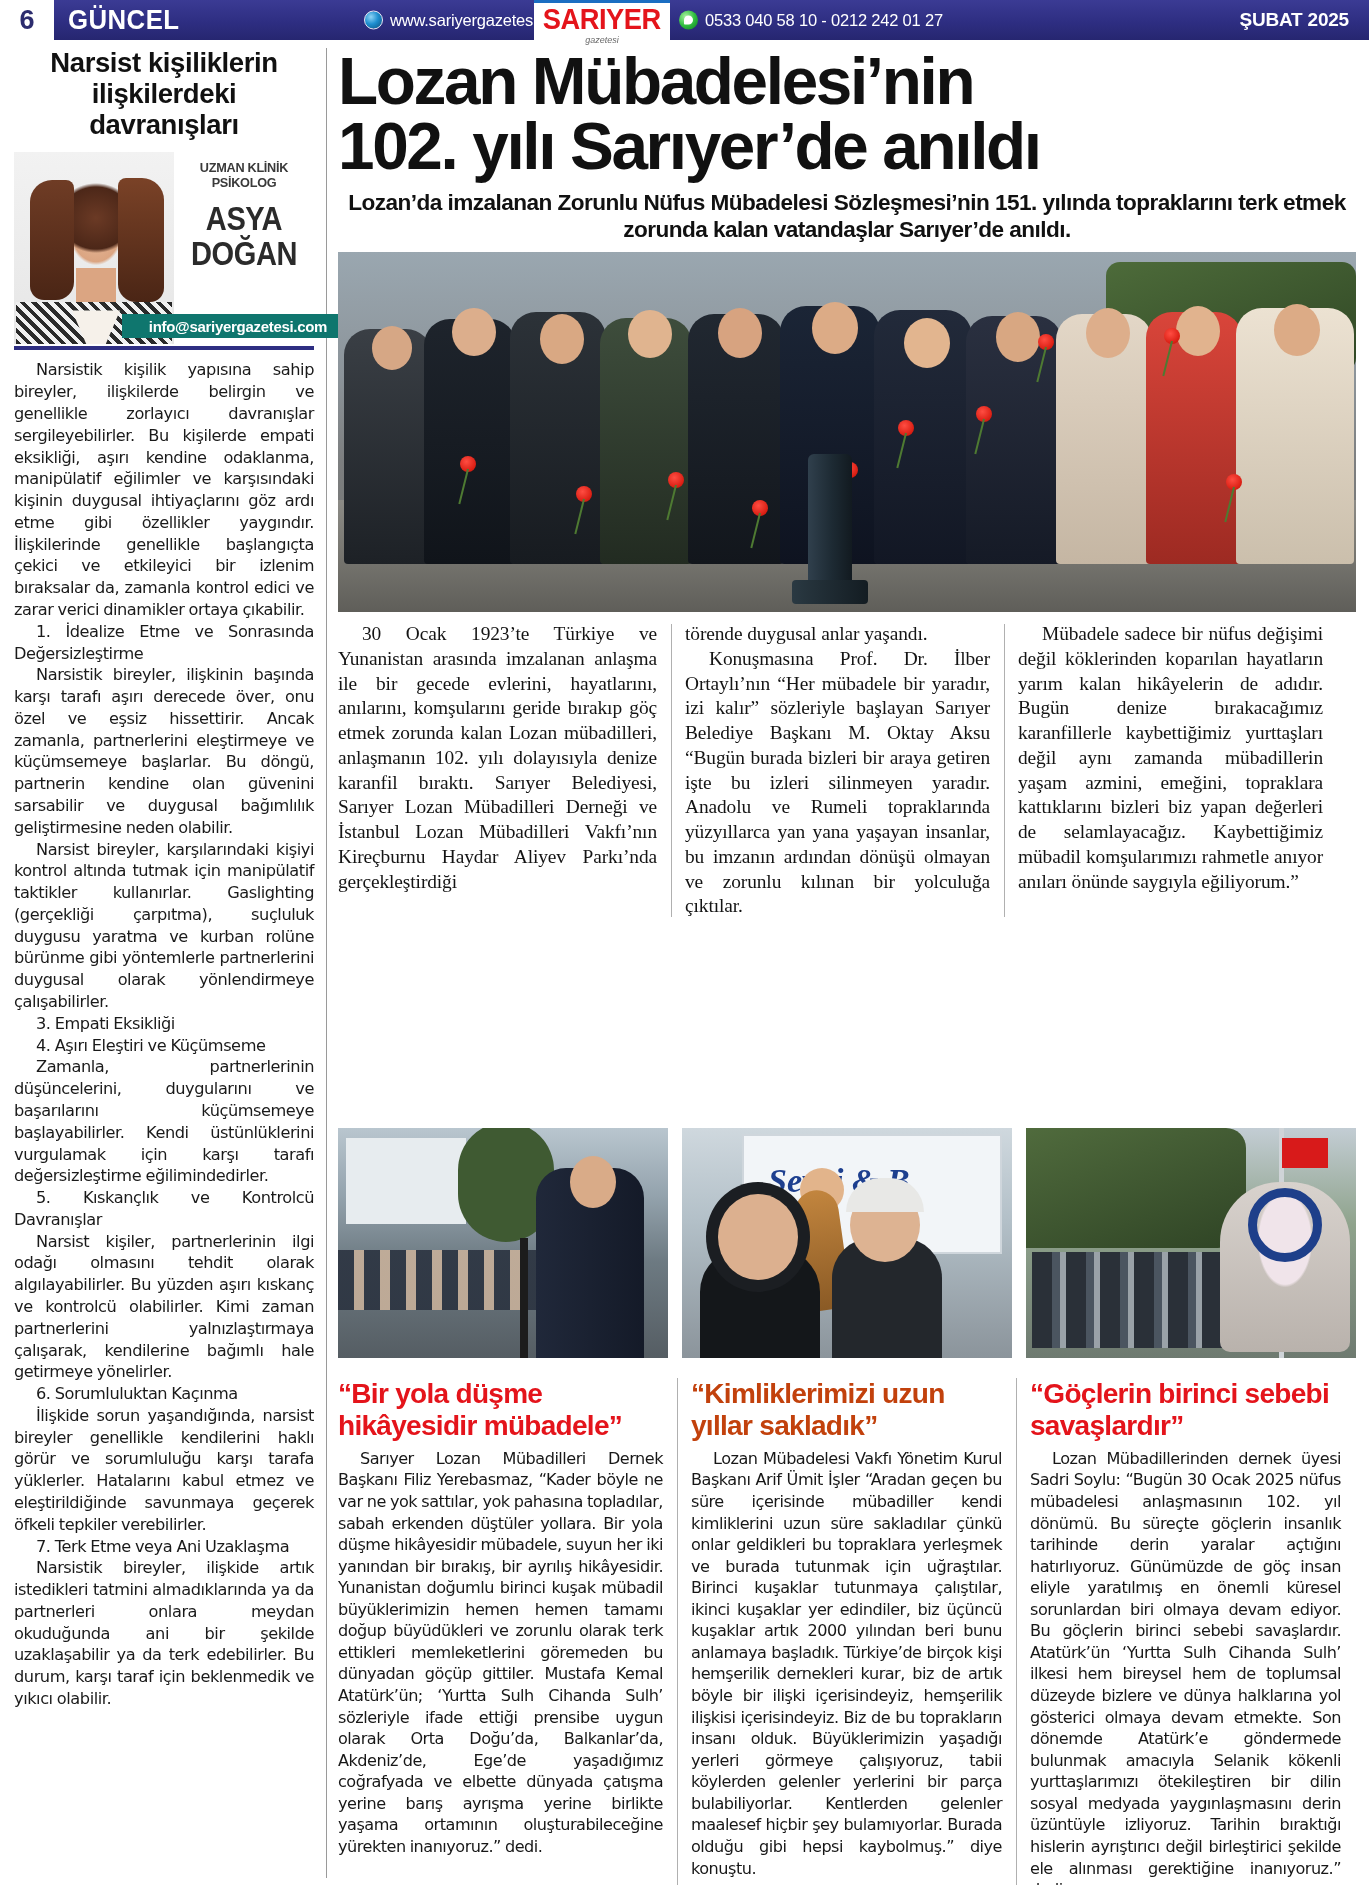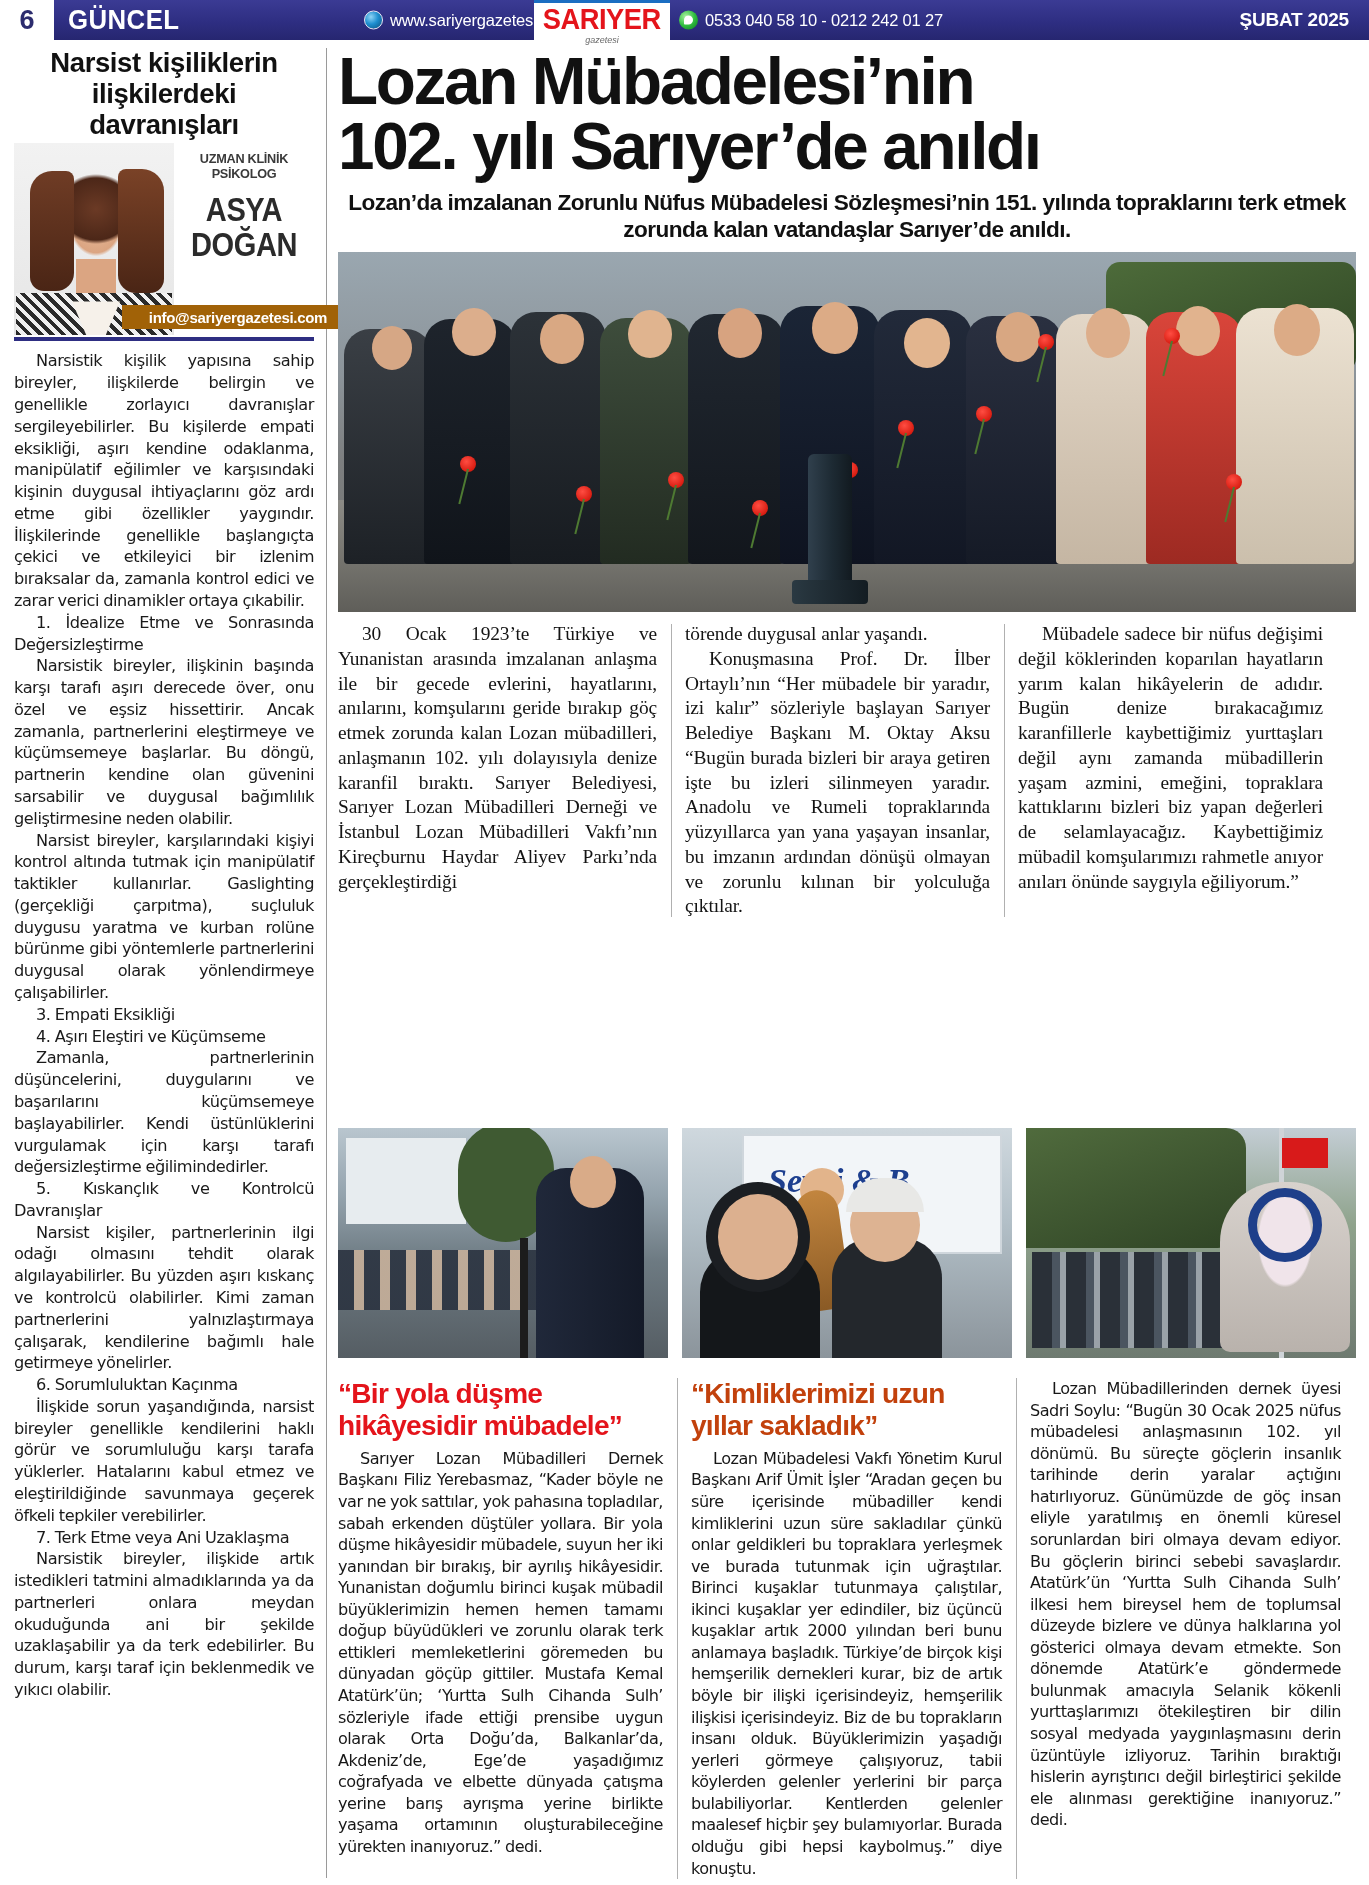--- a/index.html
+++ b/index.html
@@ -154,21 +154,21 @@
     text-align: center;
     font-size: 27.5px;
     font-weight: bold;
     line-height: 1.12;
     color: #111;
     letter-spacing: -0.4px;
     padding: 0 4px;
   }
   .author-block {
     position: relative;
-    margin-top: 3px;
+    margin-top: 12px;
     height: 192px;
   }
   .author-photo {
     position: absolute;
     left: 0; top: 0;
     width: 160px; height: 192px;
     background:
       radial-gradient(ellipse 56px 50px at 82px 66px, #6b3a25 0%, #4c2718 62%, rgba(76,39,24,0) 70%),
       radial-gradient(ellipse 34px 44px at 82px 78px, #e8bb9b 0%, #dba582 72%, rgba(219,165,130,0) 80%),
       linear-gradient(180deg,#f2f2f2 0%, #e6e6e6 100%);
@@ -230,21 +230,21 @@
     font-weight: bold;
     color: #2b2b2b;
     line-height: 1.05;
     letter-spacing: -0.5px;
     transform: scaleX(0.88);
   }
   .email-bar {
     position: absolute;
     left: 108px; bottom: 6px;
     width: 232px; height: 24px;
-    background: #a16207;
+    background: #0f766e;
     color: #ffffff;
     font-size: 15px;
     font-weight: bold;
     display: flex;
     align-items: center;
     justify-content: center;
     letter-spacing: -0.3px;
   }
   .blue-rule {
     height: 4px;
@@ -637,19 +637,20 @@
           <p>Sarıyer Lozan Mübadilleri Dernek Başkanı Filiz Yerebasmaz, “Kader böyle ne var ne yok sattılar, yok pahasına topladılar, sabah erkenden düştüler yollara. Bir yola düşme hikâyesidir mübadele, suyun her iki yanından bir bırakış, bir ayrılış hikâyesidir. Yunanistan doğumlu birinci kuşak mübadil büyüklerimizin hemen hemen tamamı doğup büyüdükleri ve zorunlu olarak terk ettikleri memleketlerini göremeden bu dünyadan göçüp gittiler. Mustafa Kemal Atatürk’ün; ‘Yurtta Sulh Cihanda Sulh’ sözleriyle ifade ettiği prensibe uygun olarak Orta Doğu’da, Balkanlar’da, Akdeniz’de, Ege’de yaşadığımız coğrafyada ve elbette dünyada çatışma yerine barış ayrışma yerine birlikte yaşama ortamının oluşturabileceğine yürekten inanıyoruz.” dedi.</p>
         </div>
     </div>
     <div class="quote-col">
       <div class="qtitle black">“Kimliklerimizi uzun yıllar sakladık”</div>
       <div class="qbody">
           <p>Lozan Mübadelesi Vakfı Yönetim Kurul Başkanı Arif Ümit İşler “Aradan geçen bu süre içerisinde mübadiller kendi kimliklerini uzun süre sakladılar çünkü onlar geldikleri bu topraklara yerleşmek ve burada tutunmak için uğraştılar. Birinci kuşaklar tutunmaya çalıştılar, ikinci kuşaklar yer edindiler, biz üçüncü kuşaklar artık 2000 yılından beri bunu anlamaya başladık. Türkiye’de birçok kişi hemşerilik dernekleri kurar, biz de artık böyle bir ilişki içerisindeyiz, hemşerilik ilişkisi içerisindeyiz. Biz de bu toprakların insanı olduk. Büyüklerimizin yaşadığı yerleri görmeye çalışıyoruz, tabii köylerden gelenler yerlerini bir parça bulabiliyorlar. Kentlerden gelenler maalesef hiçbir şey bulamıyorlar. Burada olduğu gibi hepsi kaybolmuş.” diye konuştu.</p>
         </div>
     </div>
     <div class="quote-col">
+      <div class="qtitle red">“Göçlerin birinci sebebi savaşlardır”</div>
       <div class="qbody">
           <p>Lozan Mübadillerinden dernek üyesi Sadri Soylu: “Bugün 30 Ocak 2025 nüfus mübadelesi anlaşmasının 102. yıl dönümü. Bu süreçte göçlerin insanlık tarihinde derin yaralar açtığını hatırlıyoruz. Günümüzde de göç insan eliyle yaratılmış en önemli küresel sorunlardan biri olmaya devam ediyor. Bu göçlerin birinci sebebi savaşlardır. Atatürk’ün ‘Yurtta Sulh Cihanda Sulh’ ilkesi hem bireysel hem de toplumsal düzeyde bizlere ve dünya halklarına yol gösterici olmaya devam etmekte. Son dönemde Atatürk’e göndermede bulunmak amacıyla Selanik kökenli yurttaşlarımızı ötekileştiren bir dilin sosyal medyada yaygınlaşmasını derin üzüntüyle izliyoruz. Tarihin bıraktığı hislerin ayrıştırıcı değil birleştirici şekilde ele alınması gerektiğine inanıyoruz.” dedi.</p>
         </div>
     </div>
   </div>
 
 </div>
 
 </body></html>

